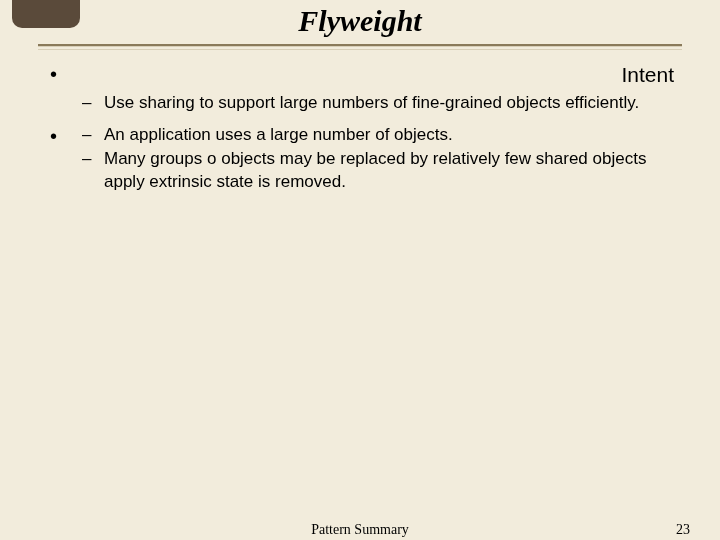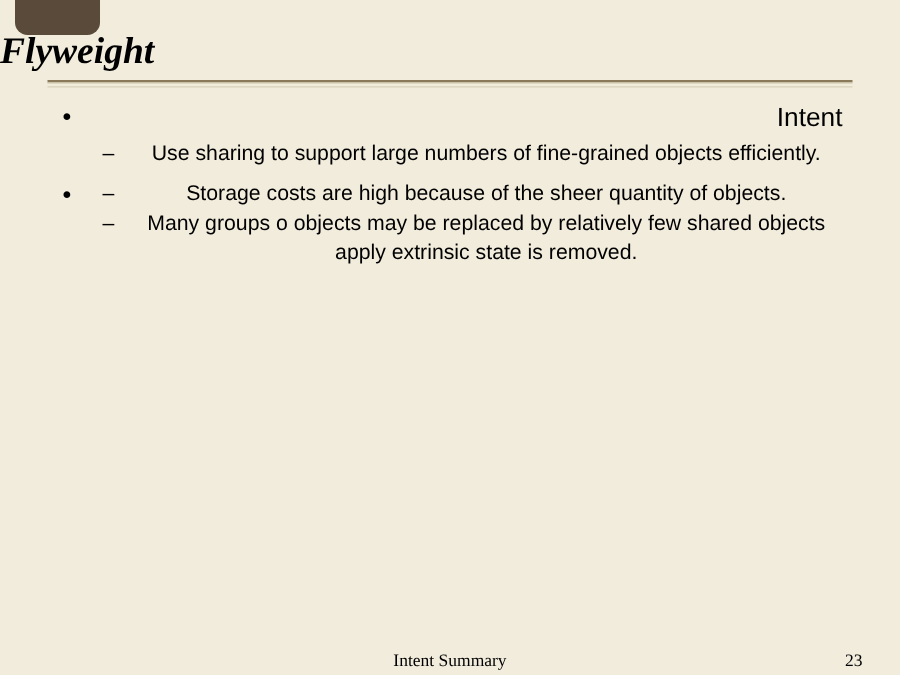--- a/index.html
+++ b/index.html
@@ -19,26 +19,26 @@
     position: absolute;
     top: 0;
     left: 12px;
     width: 68px;
     height: 28px;
     background: #5a4a3a;
     border-bottom-left-radius: 10px;
     border-bottom-right-radius: 10px;
   }
   .title {
-    text-align: left;
+    text-align: center;
     font-family: Georgia, "Times New Roman", serif;
     font-style: italic;
     font-weight: bold;
     font-size: 30px;
-    padding-top: 24px;
+    padding-top: 4px;
     padding-bottom: 6px;
   }
   .rule-top {
     margin: 0 38px;
     border: none;
     border-top: 2px solid #8a7a5a;
     border-bottom: 1px solid #d8cfb8;
     height: 0;
   }
   .rule-bot {
@@ -75,21 +75,20 @@
   }
   .l1-text .emph {
     font-family: Georgia, "Times New Roman", serif;
     font-style: italic;
     text-decoration: underline;
   }
   ul.level2 {
     margin: 4px 0 10px 0;
     padding-left: 28px;
     list-style: none;
-    text-align: center;
   }
   ul.level2 > li {
     position: relative;
     font-size: 17px;
     line-height: 1.3;
     margin-bottom: 2px;
     padding-left: 4px;
   }
   ul.level2 > li::before {
     content: "–";
@@ -127,23 +126,23 @@
 <div class="content">
   <ul class="level1">
     <li>
       <div class="l1-text">Intent</div>
       <ul class="level2">
         <li>Use sharing to support large numbers of fine-grained objects efficiently.</li>
       </ul>
     </li>
     <li>
       <ul class="level2">
-        <li>Storage costs are high because of the sheer quantity of objects.</li>
+        <li>An application uses a large number of objects.</li>
         <li>Many groups o objects may be replaced by relatively few shared objects apply extrinsic state is removed.</li>
       </ul>
     </li>
   </ul>
 </div>
 
 <div class="footer">
-  <span class="footer-center">Intent Summary</span>
+  <span class="footer-center">Pattern Summary</span>
   <span class="footer-right">23</span>
 </div>
 
 </body></html>

